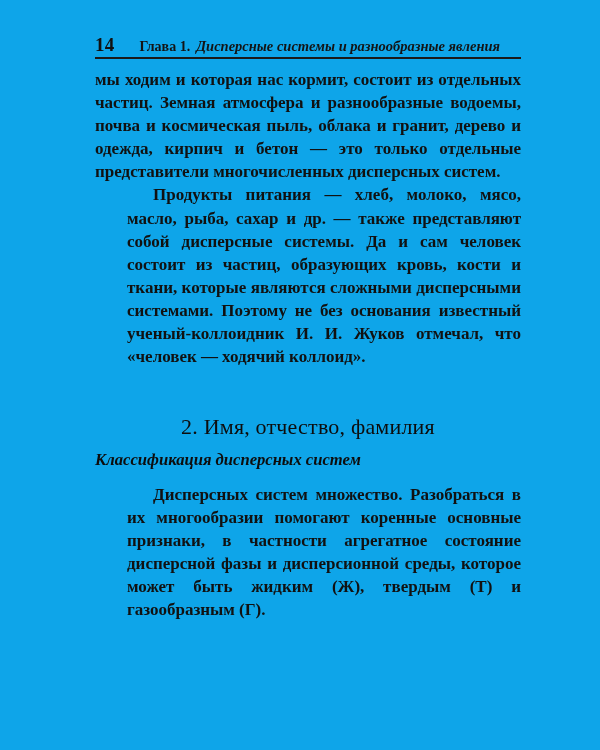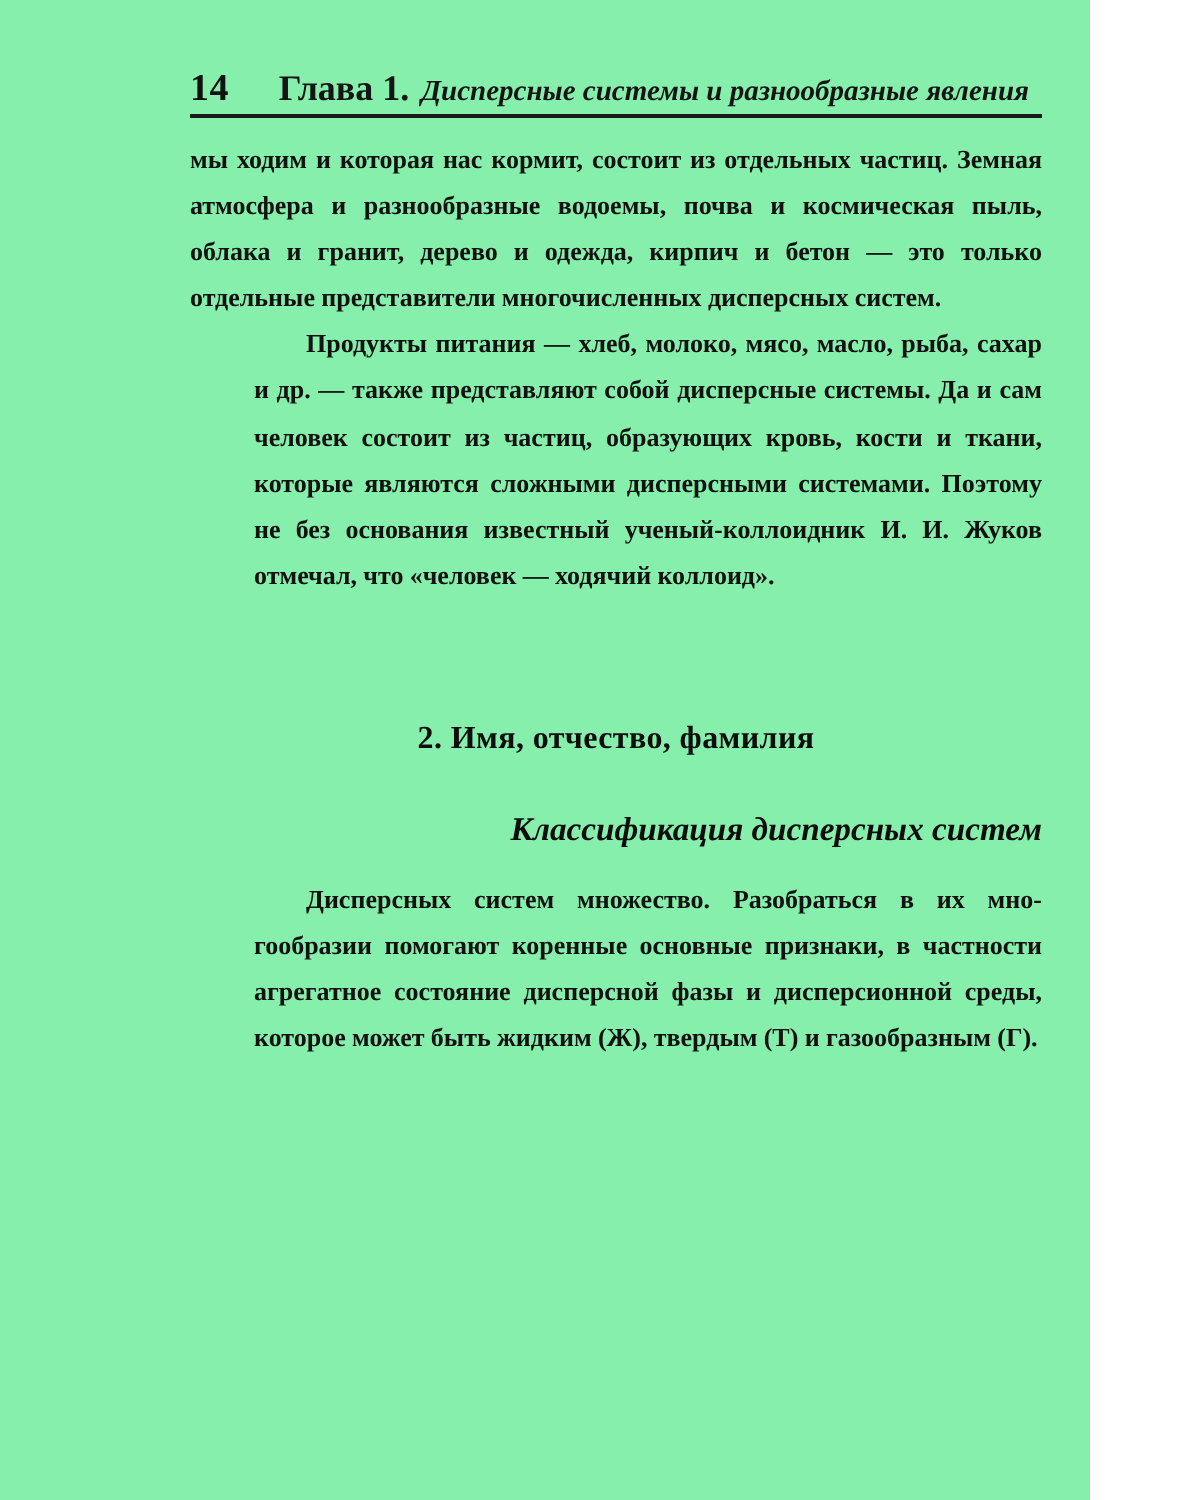--- a/index.html
+++ b/index.html
@@ -11,23 +11,23 @@
     height: 750px;
     background: #ffffff;
     font-family: "Liberation Serif", "DejaVu Serif", serif;
     color: #0f0f0f;
     overflow: hidden;
     -webkit-font-smoothing: antialiased;
   }
 
   .page {
     position: relative;
-    width: 545px;
+    width: 600px;
     height: 750px;
-    background: #86efac;
+    background: #0ea5e9;
     box-sizing: border-box;
   }
 
   
   .running-head {
     position: absolute;
     left: 95px;
     top: 34px;
     width: 426px;
     display: flex;
@@ -35,21 +35,21 @@
     white-space: nowrap;
   }
   .folio {
     font-size: 19px;
     font-weight: bold;
     letter-spacing: 0.2px;
     color: #111;
   }
   .head-chapter {
     margin-left: 25px;
-    font-size: 18px;
+    font-size: 14px;
     font-weight: bold;
     color: #141414;
     text-align: right;
   }
   .head-title {
     margin-left: 6px;
     font-size: 14.5px;
     font-weight: bold;
     font-style: italic;
     color: #141414;
@@ -66,54 +66,54 @@
   
   .textblock {
     position: absolute;
     left: 95px;
     top: 68px;
     width: 426px;
   }
 
   p.para {
     margin: 0;
-    font-size: 13px;
+    font-size: 17px;
     font-weight: bold;
     line-height: 23.1px;
     text-align: justify;
     text-justify: inter-word;
     color: #111;
     hyphens: manual;
     word-spacing: -0.1px;
   }
   p.para.indent {
     text-indent: 26px;
     margin-left: 32px;
   }
   p.para.cont {
     text-indent: 0;
   }
 
   
   .section-heading {
-    margin: 16px;
+    margin: 0;
     padding-top: 46px;
-    font-size: 16px;
-    font-weight: bold;
+    font-size: 22px;
+    font-weight: normal;
     text-align: center;
     letter-spacing: 0.2px;
     color: #0d0d0d;
   }
   .subtitle {
     margin: 0;
     padding-top: 9px;
     font-size: 16.6px;
     font-weight: bold;
     font-style: italic;
-    text-align: right;
+    text-align: left;
     line-height: 22.6px;
     color: #0d0d0d;
   }
   .subtitle .sub-line {
     display: block;
     white-space: nowrap;
   }
 
   .after-heading {
     padding-top: 11px;

